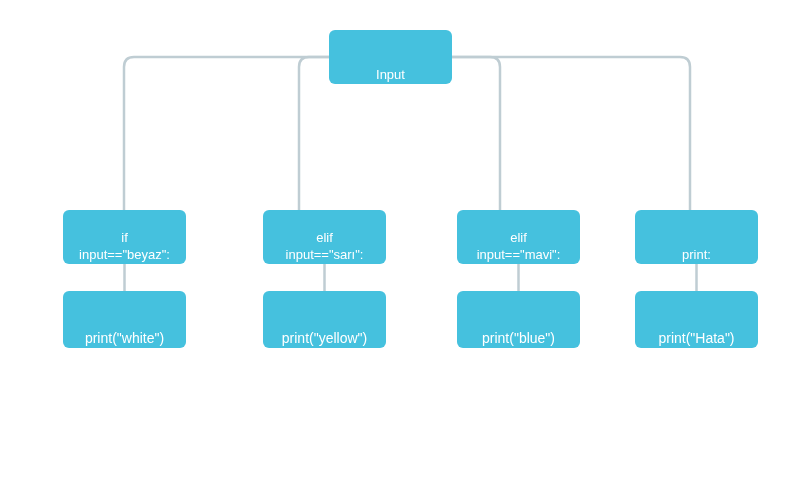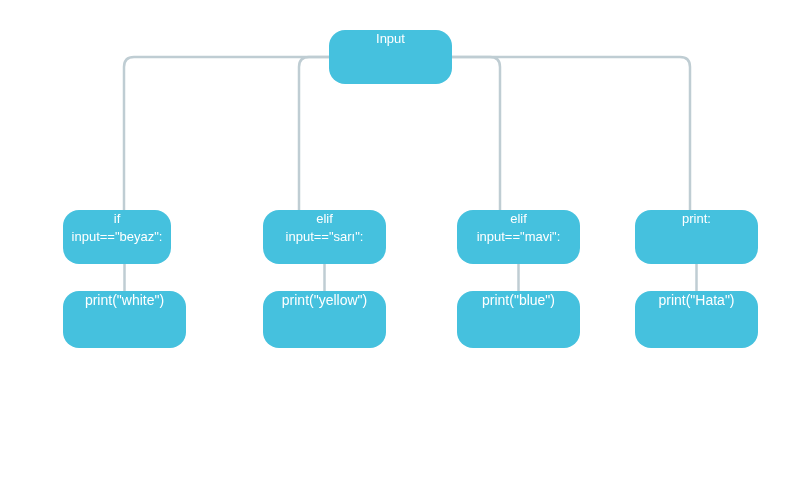--- a/index.html
+++ b/index.html
@@ -22,24 +22,24 @@
     position: absolute;
     left: 0;
     top: 0;
     width: 800px;
     height: 500px;
   }
   .node {
     position: absolute;
     box-sizing: border-box;
     background: #45c1de;
-    border-radius: 16px;
+    border-radius: 6px;
     color: #ffffff;
     display: flex;
-    align-items: flex-start;
+    align-items: flex-end;
     justify-content: center;
     text-align: center;
     line-height: 1.35;
     white-space: pre-line;
     z-index: 2;
   }
   .node-root {
     font-size: 13px;
   }
   .node-cond {
@@ -57,21 +57,21 @@
       <path d="M 329 57 H 134 Q 124 57 124 67 V 210" fill="none" stroke="#bfcdd3" stroke-width="2.5" stroke-linecap="round"></path>
       <path d="M 124.5 264 V 291" fill="none" stroke="#bfcdd3" stroke-width="2.5" stroke-linecap="round"></path>
       <path d="M 329 57 H 309 Q 299 57 299 67 V 210" fill="none" stroke="#bfcdd3" stroke-width="2.5" stroke-linecap="round"></path>
       <path d="M 324.5 264 V 291" fill="none" stroke="#bfcdd3" stroke-width="2.5" stroke-linecap="round"></path>
       <path d="M 452 57 H 490 Q 500 57 500 67 V 210" fill="none" stroke="#bfcdd3" stroke-width="2.5" stroke-linecap="round"></path>
       <path d="M 518.5 264 V 291" fill="none" stroke="#bfcdd3" stroke-width="2.5" stroke-linecap="round"></path>
       <path d="M 452 57 H 680 Q 690 57 690 67 V 210" fill="none" stroke="#bfcdd3" stroke-width="2.5" stroke-linecap="round"></path>
       <path d="M 696.5 264 V 291" fill="none" stroke="#bfcdd3" stroke-width="2.5" stroke-linecap="round"></path>
     </svg>
 <div class="node node-root" style="left: 329px; top: 30px; width: 123px; height: 54px; background: rgb(69, 193, 222); color: rgb(255, 255, 255);"><span>Input</span></div>
-    <div class="node node-cond" style="left: 63px; top: 210px; width: 108px; height: 54px; background: rgb(69, 193, 222); color: rgb(255, 255, 255);"><span>if
+    <div class="node node-cond" style="left: 63px; top: 210px; width: 123px; height: 54px; background: rgb(69, 193, 222); color: rgb(255, 255, 255);"><span>if
 input=="beyaz":</span></div>
     <div class="node node-action" style="left: 63px; top: 291px; width: 123px; height: 57px; background: rgb(69, 193, 222); color: rgb(255, 255, 255);"><span>print("white")</span></div>
     <div class="node node-cond" style="left: 263px; top: 210px; width: 123px; height: 54px; background: rgb(69, 193, 222); color: rgb(255, 255, 255);"><span>elif
 input=="sarı":</span></div>
     <div class="node node-action" style="left: 263px; top: 291px; width: 123px; height: 57px; background: rgb(69, 193, 222); color: rgb(255, 255, 255);"><span>print("yellow")</span></div>
     <div class="node node-cond" style="left: 457px; top: 210px; width: 123px; height: 54px; background: rgb(69, 193, 222); color: rgb(255, 255, 255);"><span>elif
 input=="mavi":</span></div>
     <div class="node node-action" style="left: 457px; top: 291px; width: 123px; height: 57px; background: rgb(69, 193, 222); color: rgb(255, 255, 255);"><span>print("blue")</span></div>
     <div class="node node-cond" style="left: 635px; top: 210px; width: 123px; height: 54px; background: rgb(69, 193, 222); color: rgb(255, 255, 255);"><span>print:</span></div>
     <div class="node node-action" style="left: 635px; top: 291px; width: 123px; height: 57px; background: rgb(69, 193, 222); color: rgb(255, 255, 255);"><span>print("Hata")</span></div>

